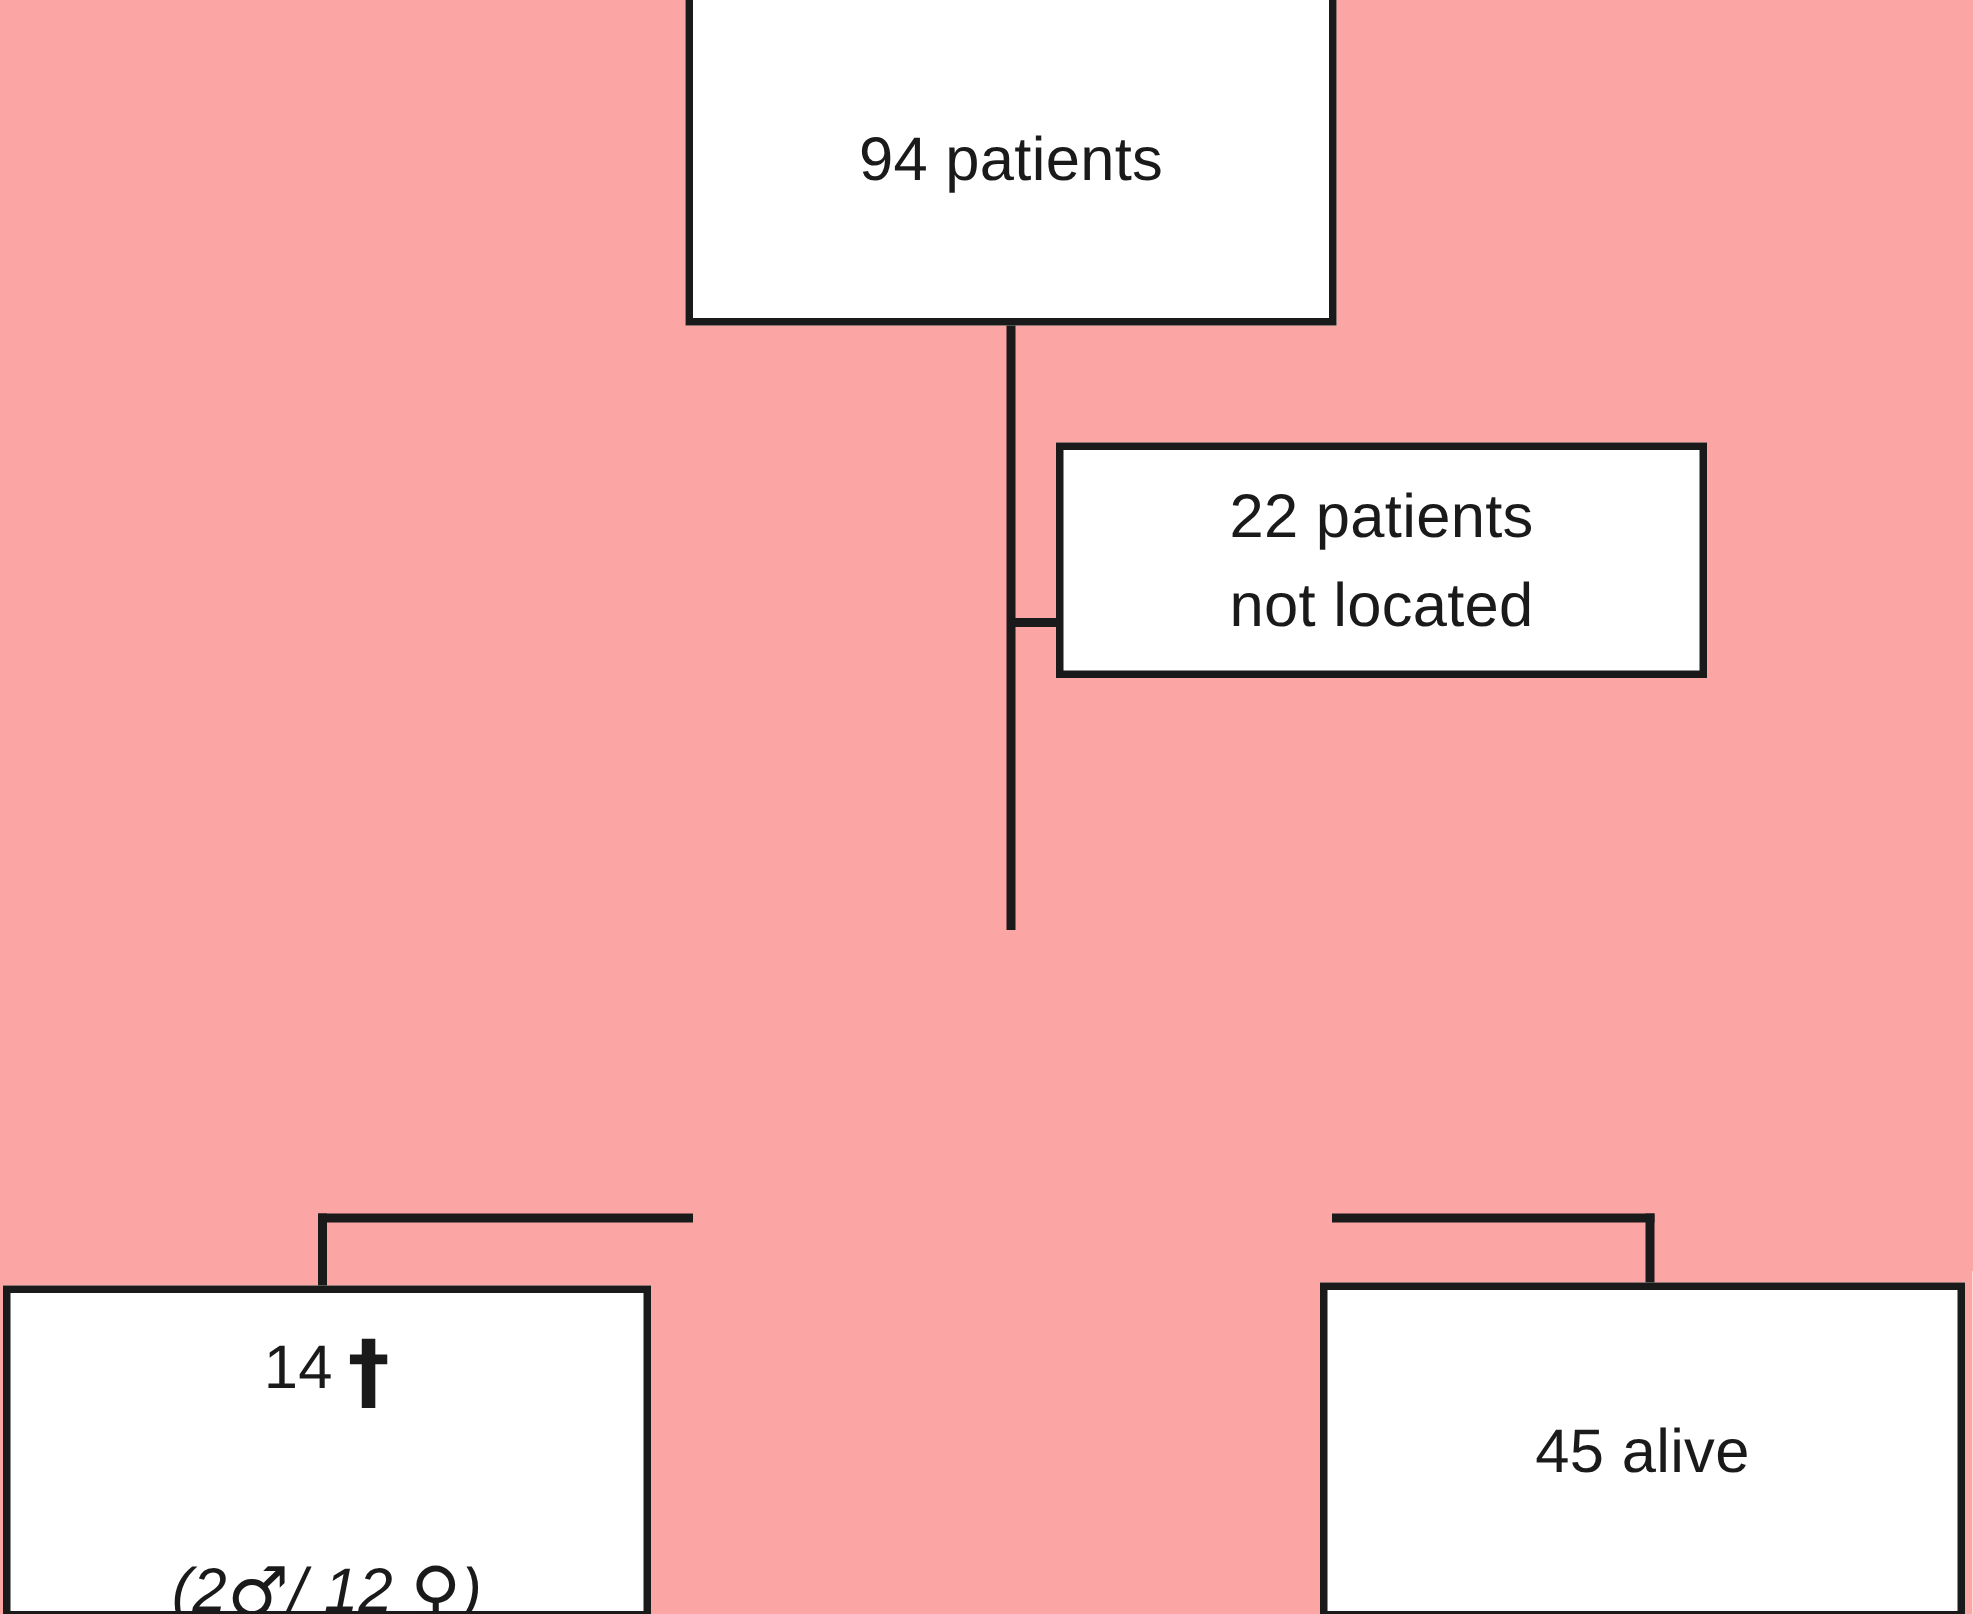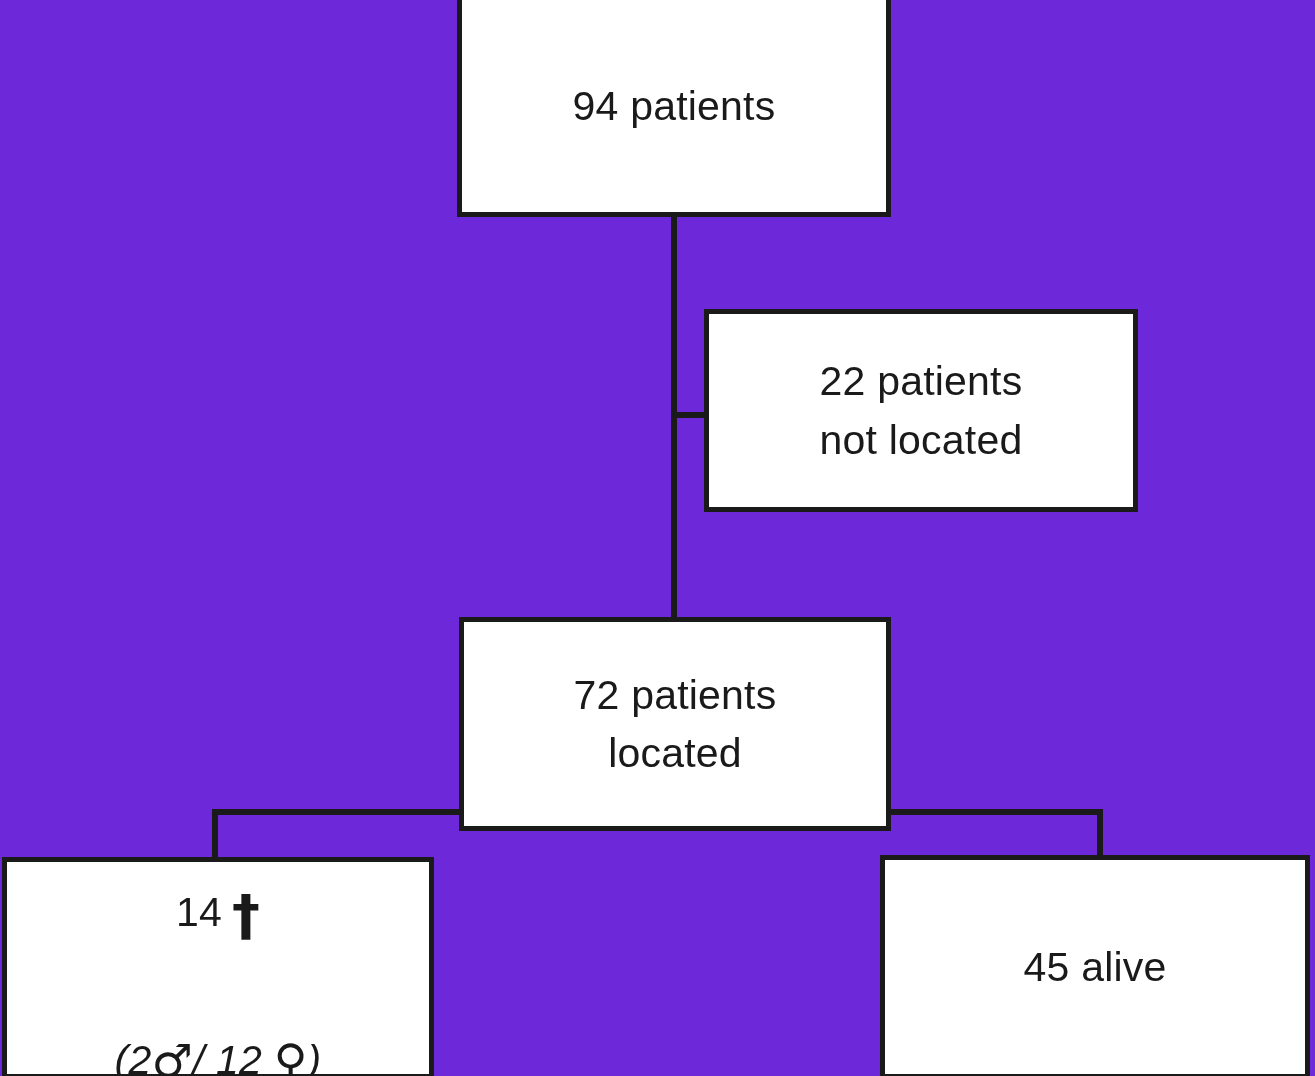--- a/index.html
+++ b/index.html
@@ -8,21 +8,21 @@
     background: #ffffff;
   }
   body {
     font-family: "Liberation Sans", sans-serif;
     color: #1a1a1a;
   }
   #canvas {
     position: relative;
     width: 1315px;
     height: 1076px;
-    background: #6d28d9;
+    background: #fca5a5;
     overflow: hidden;
   }
   .node {
     position: absolute;
     box-sizing: border-box;
     background: #ffffff;
     border: 5px solid #1a1a1a;
     display: flex;
     align-items: center;
     justify-content: center;
@@ -32,21 +32,21 @@
     text-align: center;
     font-size: 41px;
     line-height: 1.42;
     letter-spacing: 0.2px;
     color: #1a1a1a;
     white-space: pre-line;
   }
 
   
   #node-total      { left: 457px; top: -5px;  width: 434px; height: 222px; }
-  #node-notlocated { left: 704px; top: 309px; width: 434px; height: 203px; }
+  #node-notlocated { left: 704px; top: 295px; width: 434px; height: 157px; }
   #node-located    { left: 459px; top: 617px; width: 432px; height: 214px; }
   #node-deceased   { left: 2px;   top: 857px; width: 432px; height: 222px; }
   #node-alive      { left: 880px; top: 855px; width: 430px; height: 224px; }
 
   
   .conn {
     position: absolute;
     background: #1a1a1a;
     z-index: 1;
   }
@@ -104,24 +104,20 @@
 
   <div class="node" id="node-total">
     <span class="node-label">94 patients</span>
   </div>
 
   <div class="node" id="node-notlocated">
     <span class="node-label">22 patients
 not located</span>
   </div>
 
-  <div class="node" id="node-located">
-    <span class="node-label">72 patients
-located</span>
-  </div>
 
   <div class="node" id="node-deceased">
     <span class="node-label">
       <span class="line1"><span>14</span><span class="sym-cross">†</span></span>
       <span class="line2"><span>(2</span><span class="sym">♂</span><span>/ 12 </span><span class="sym">♀</span><span>)</span></span>
     </span>
   </div>
 
   <div class="node" id="node-alive">
     <span class="node-label">45 alive</span>

